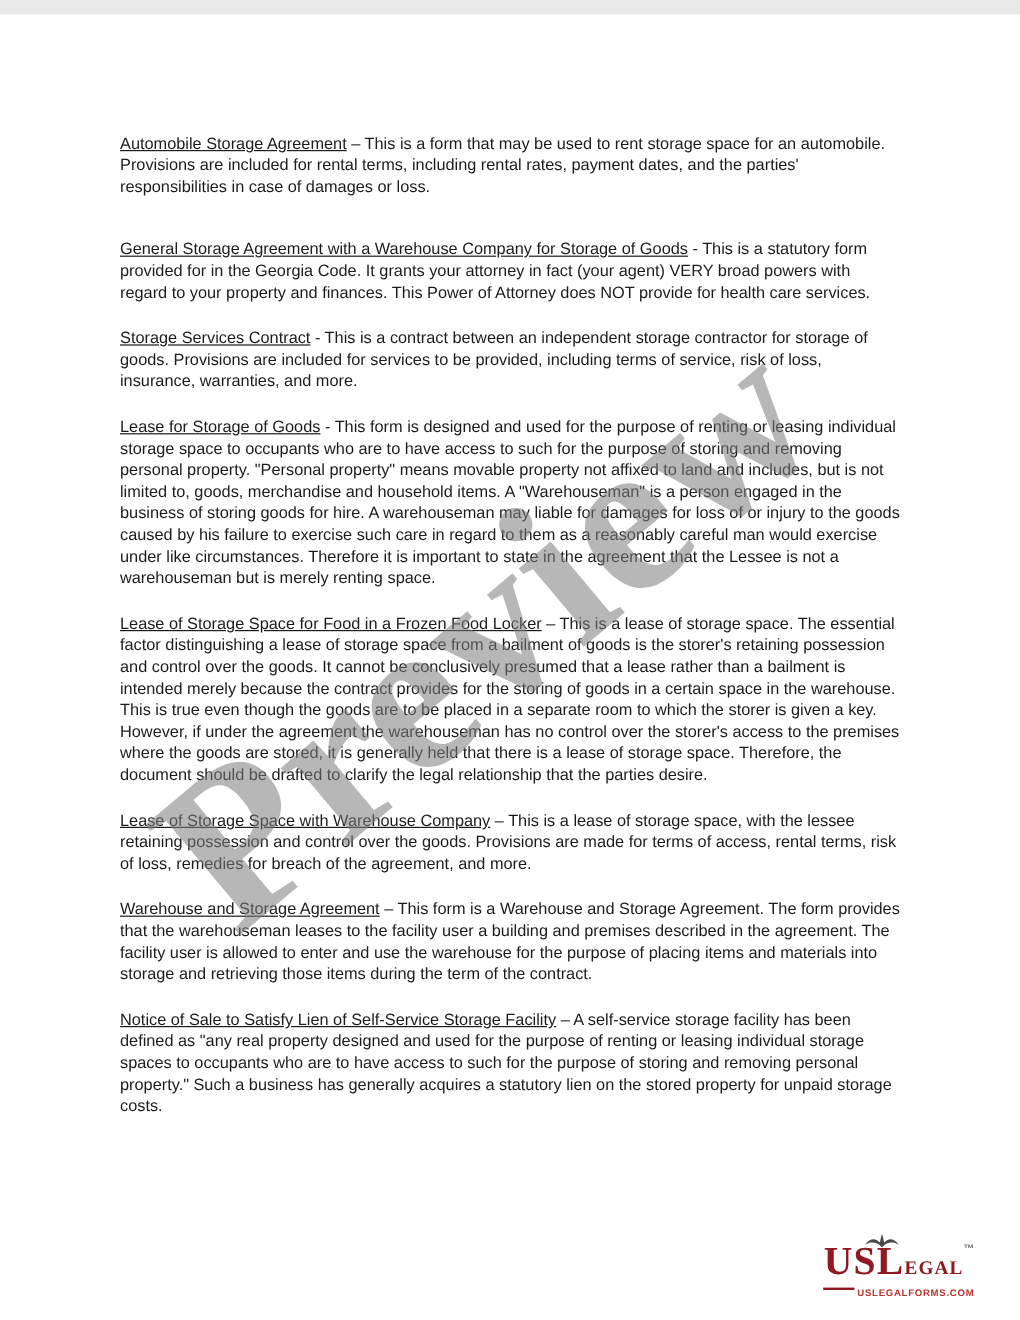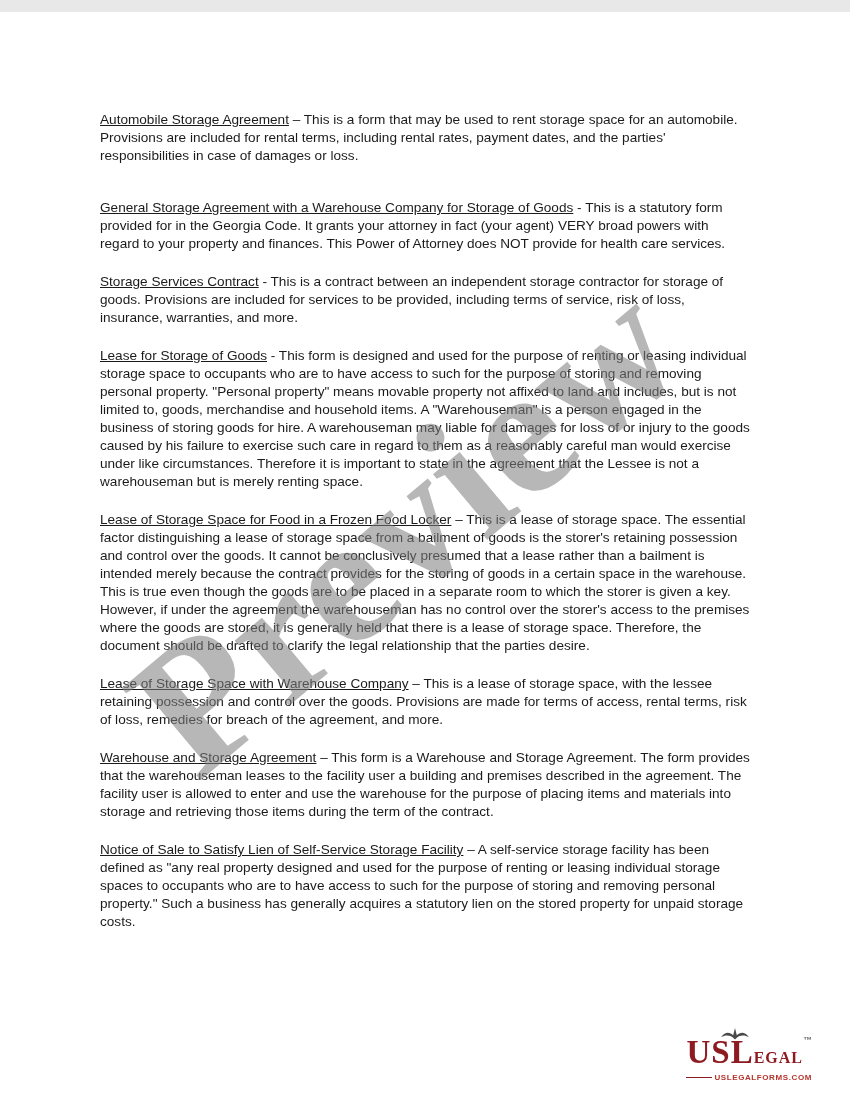--- a/index.html
+++ b/index.html
@@ -66,21 +66,20 @@
     font-weight: bold;
     color: #8e1b21;
     white-space: nowrap;
     line-height: 1;
   }
   .logo-big   { font-size: 33px; letter-spacing: 1px; }
   .logo-small { font-size: 16px; letter-spacing: 1px; }
   .logo-tm    { font-size: 9px; vertical-align: top; color: #6b6b6b; font-family: "Liberation Sans", sans-serif; }
   .logo-tagline-row {
     display: flex;
-    align-items: center;
     gap: 2px;
     margin-top: 4px;
   }
   .logo-rule { flex: 1; height: 1.5px; background: #8e1b21; }
   .logo-tagline {
     font-size: 8px;
     font-weight: bold;
     letter-spacing: 0.6px;
     color: #b5342c;
     white-space: nowrap;

